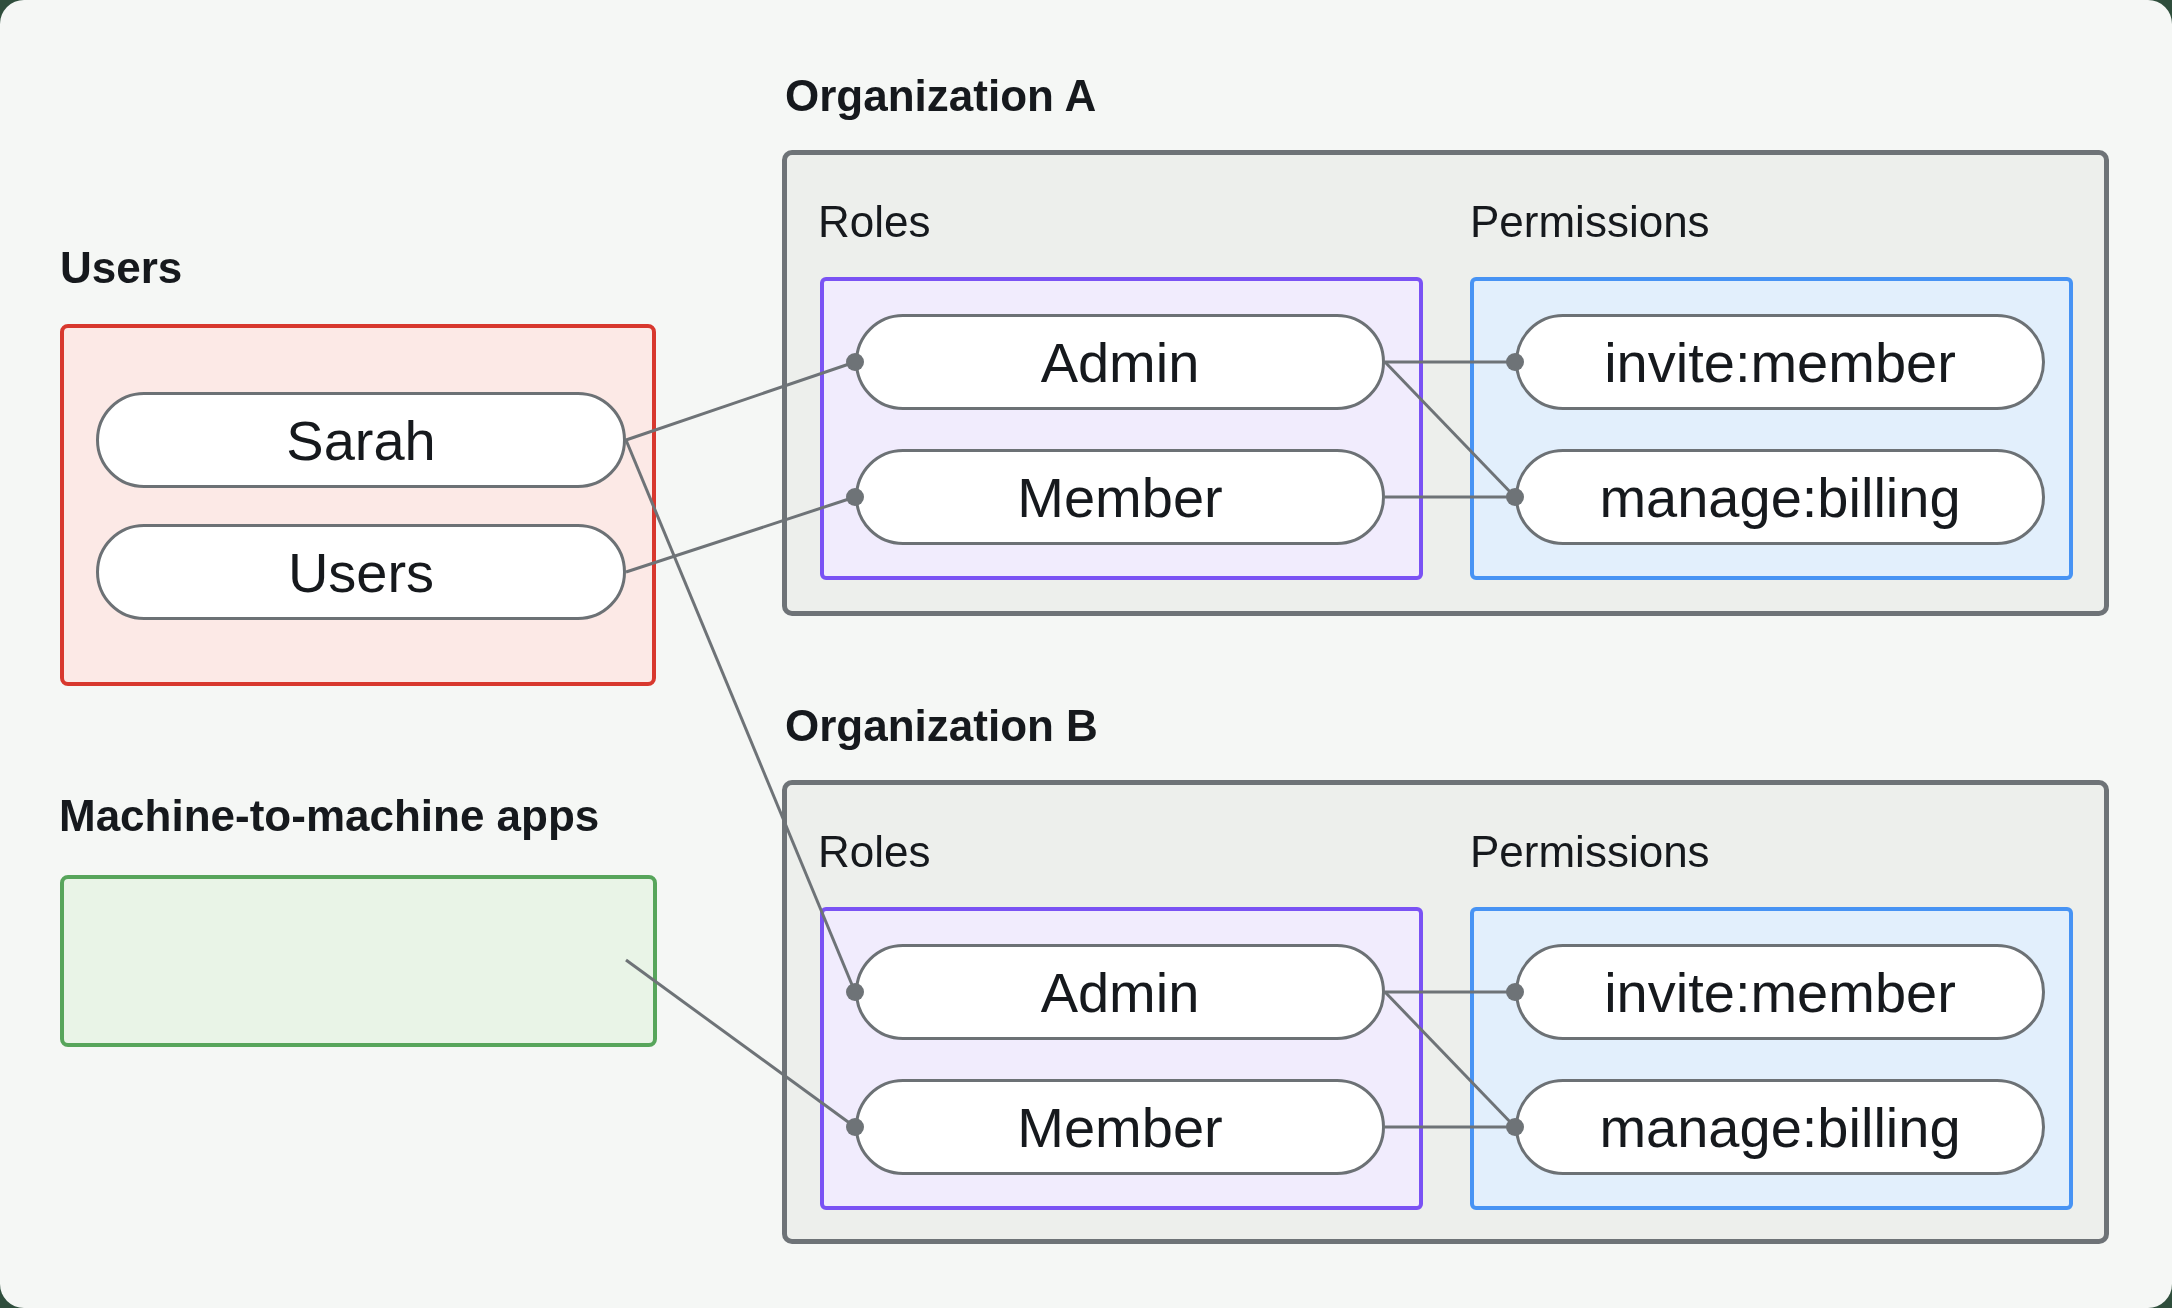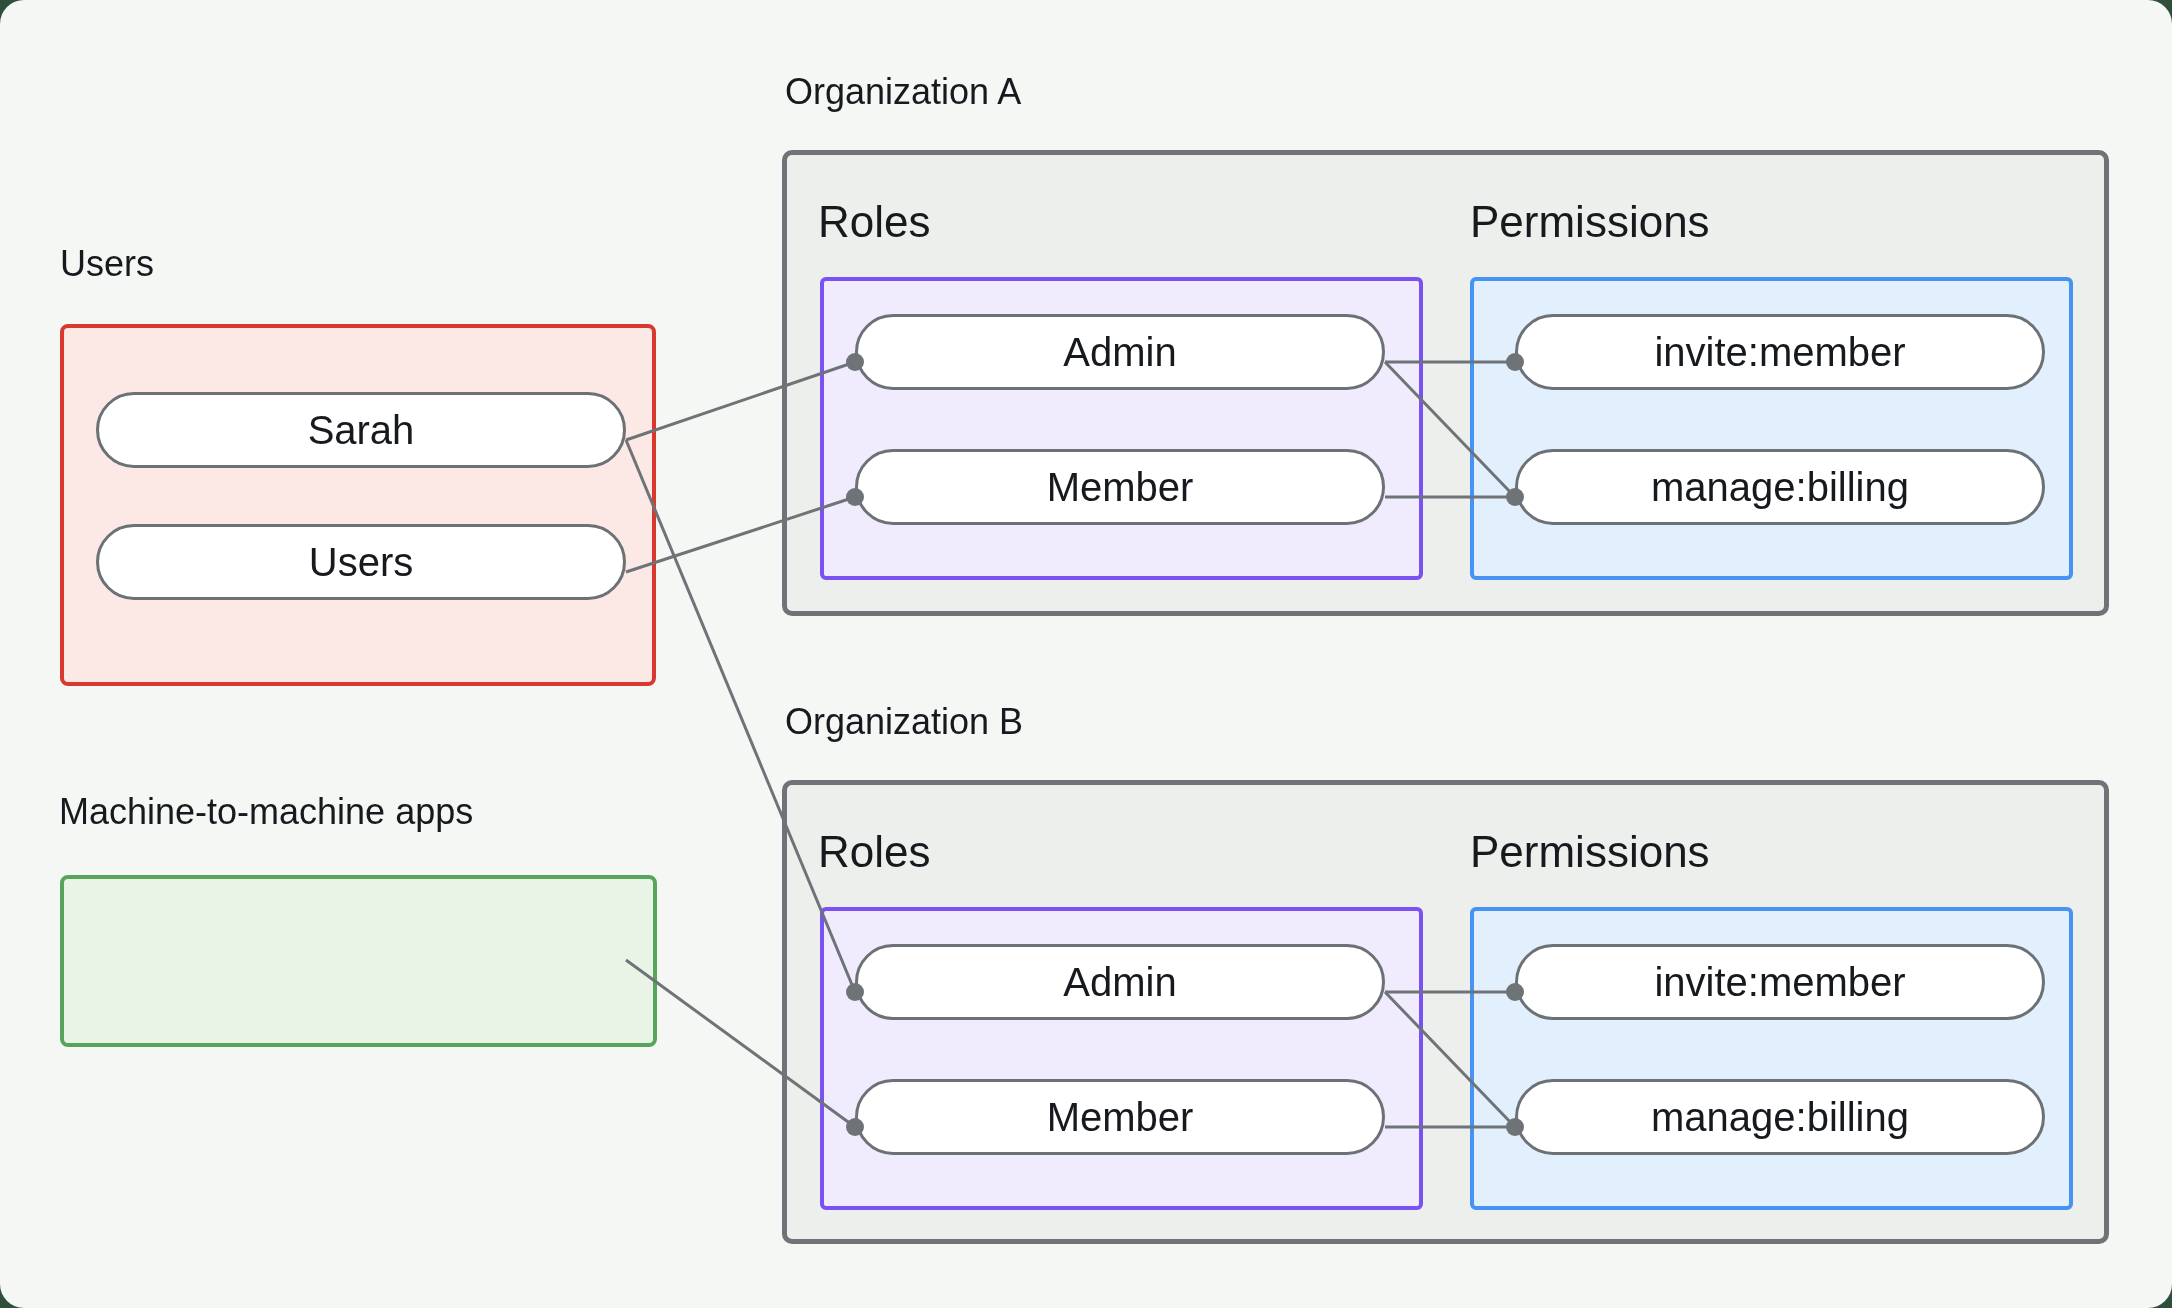--- a/index.html
+++ b/index.html
@@ -8,21 +8,21 @@
     font-family:"Liberation Sans","DejaVu Sans",sans-serif;
     width:2172px;height:1308px;overflow:hidden;
   }
   .page{
     position:relative;width:2172px;height:1308px;
     background:var(--canvas_background,#F5F7F5);
     border-radius:24px;overflow:hidden;
   }
   .label{
     position:absolute;color:var(--text,#16191D);
-    font-size:36px;line-height:1.1;white-space:nowrap;font-weight:400;
+    font-size:44px;line-height:1.1;white-space:nowrap;font-weight:700;
   }
   .sub-label{font-size:44px;font-weight:500;}
   .group{position:absolute;box-sizing:border-box;border-radius:8px;}
   .org-box{
     position:absolute;box-sizing:border-box;
     border:5px solid var(--org_box_border,#6E7377);
     background:var(--org_box_fill,#EDEFEC);
     border-radius:10px;
   }
   .users-box{
@@ -43,26 +43,26 @@
     background:var(--roles_fill,#F1ECFD);border-radius:6px;
   }
   .perms-box{
     position:absolute;box-sizing:border-box;width:603px;height:303px;left:1470px;
     border:4px solid var(--permissions_border,#4793F4);
     background:var(--permissions_fill,#E2EFFC);border-radius:6px;
   }
   .row-a{top:277px;}
   .row-b{top:907px;}
   .pill{
-    position:absolute;box-sizing:border-box;height:76px;width:530px;
+    position:absolute;box-sizing:border-box;height:96px;width:530px;
     background:var(--pill_fill,#FFFFFF);
     border:3px solid var(--pill_border,#6C7175);
     border-radius:48px;
     display:flex;align-items:center;justify-content:center;
-    font-size:40px;color:var(--text,#16191D);white-space:nowrap;
+    font-size:56px;color:var(--text,#16191D);white-space:nowrap;
   }
   .col-user{left:96px;}
   .col-role{left:855px;}
   .col-perm{left:1515px;}
   .edges{position:absolute;left:0;top:0;width:2172px;height:1308px;pointer-events:none;}
 </style>
 </head>
 <body>
 
 <div class="page">

